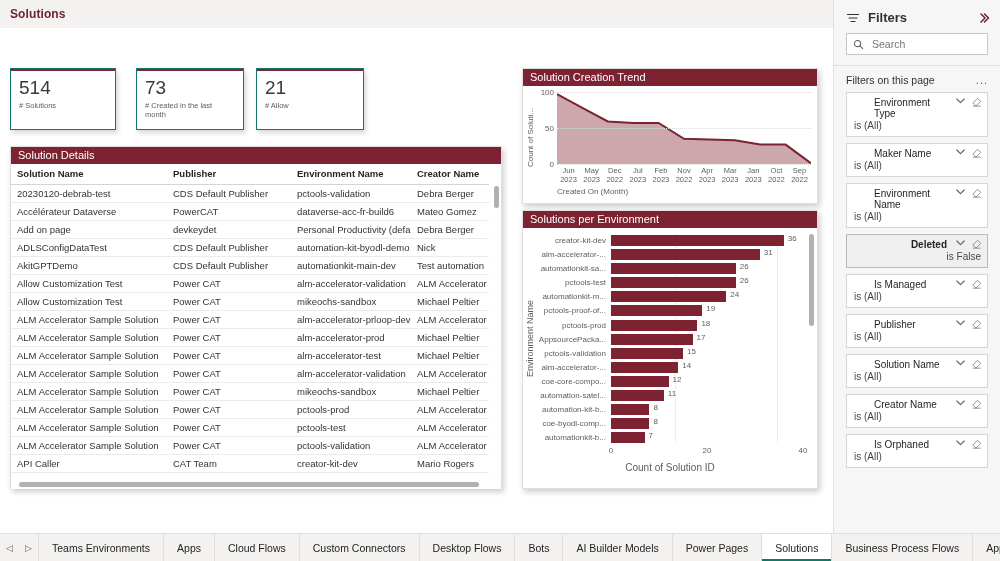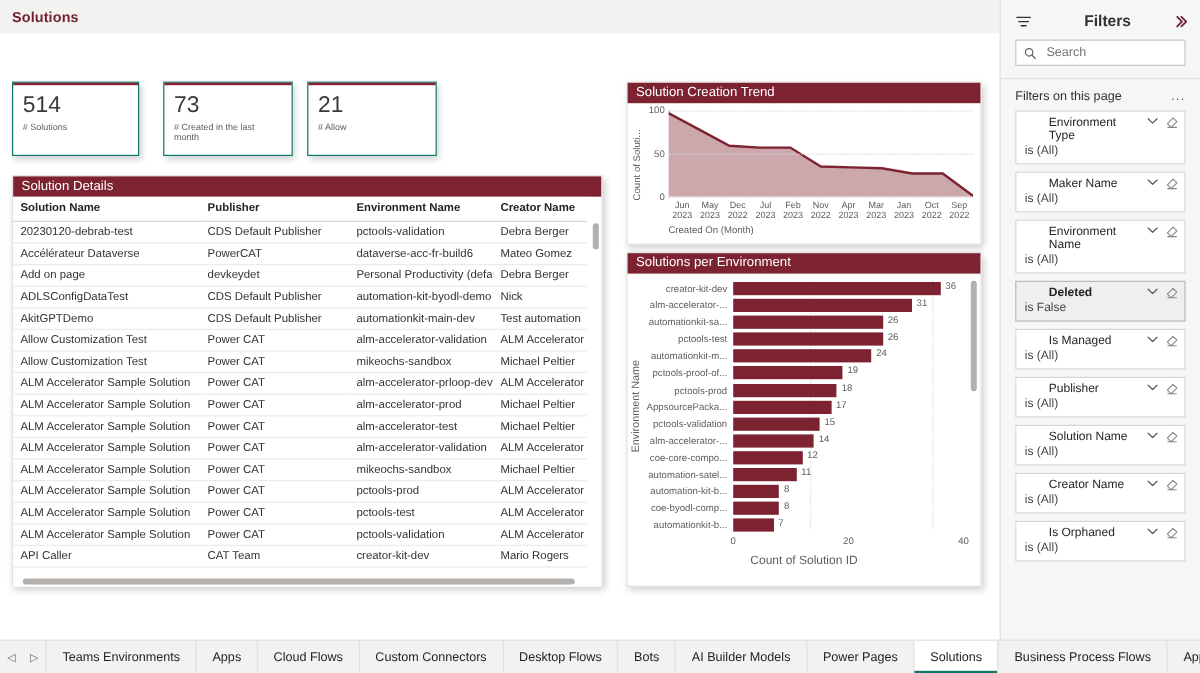--- a/index.html
+++ b/index.html
@@ -136,21 +136,21 @@
     position:absolute; right:3px; top:6px; width:5px; height:92px;
     background:#b3b0ad; border-radius:3px;
   }
 
   
   #filters-pane {
     position:absolute; right:0; top:0; width:167px; height:533px;
     background:#f6f6f6; border-left:1px solid #e0e0e0;
   }
   #filters-head {
-    display:flex; align-items:center; padding:10px 10px 8px 12px;text-align:center;
+    display:flex; align-items:center; padding:10px 10px 8px 12px;
   }
   #filters-head .ftitle { font-size:13px; font-weight:bold; color:#323130; margin-left:8px; flex:1; }
   #filter-search {
     margin:0 12px; height:22px; background:#ffffff;
     border:1px solid #c8c6c4; display:flex; align-items:center;
     padding:0 6px; border-radius:1px;
   }
   #filter-search input {
     border:0; outline:0; font-size:10.5px; color:#605e5c;
     font-family:"Liberation Sans", sans-serif; width:120px; margin-left:6px;
@@ -160,21 +160,21 @@
   #filters-section-head {
     display:flex; align-items:center; padding:8px 12px 6px 12px;
     font-size:10.5px; color:#323130;
   }
   #filters-section-head .dots { margin-left:auto; color:#605e5c; letter-spacing:1px; font-size:11px;}
   .filter-card {
     margin:0 12px 6px 12px; background:#ffffff;
     border:1px solid #d6d6d6; padding:4px 6px 5px 7px;
     position:relative; min-height:34px;
   }
-  .filter-card.active { background:#f0efef; border-color:#b9b9b9; }
+  .filter-card.active { background:#f0efef; border-color:#b9b9b9;text-align:right; }
   .filter-card .fname { font-size:10px; color:#252423; padding-right:34px;padding-left:20px; }
   .filter-card.active .fname { font-weight:bold; }
   .filter-card .fval { font-size:10px; color:#484644; margin-top:1px; }
   .filter-card .fchev { position:absolute; right:22px; top:5px; font-size:9px; color:#605e5c; }
   .filter-card .ferase { position:absolute; right:5px; top:4px; }
 
   
   #tabbar {
     position:absolute; left:0; bottom:0; width:1000px; height:28px;
     background:#f3f2f1; border-top:1px solid #e1dfdd;

